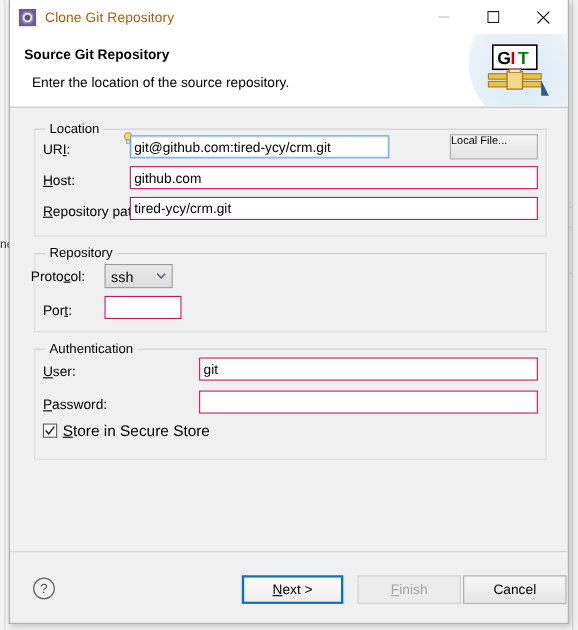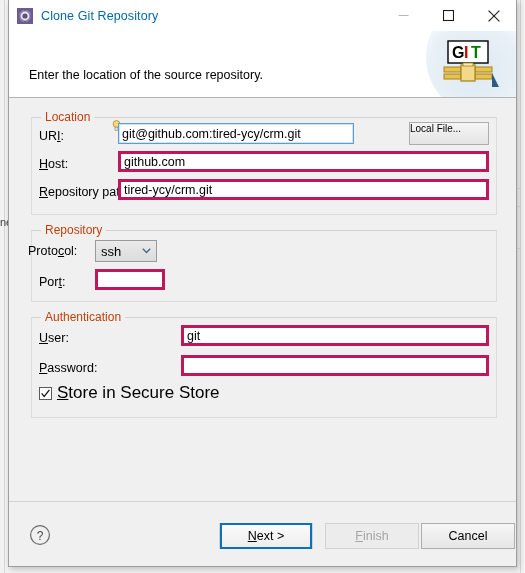--- a/index.html
+++ b/index.html
@@ -75,21 +75,21 @@
   #title-icon {
     width: 16px;
     height: 16px;
     margin-left: 8px;
     margin-right: 8px;
     flex: none;
     position: relative;
   }
   #title-text {
     font-size: 12.5px;
-    color: #0369a1;
+    color: #a16207;
     letter-spacing: 0.1px;
   }
   .wbtn {
     width: 45px;
     height: 31px;
     display: flex;
     align-items: center;
     justify-content: center;
     flex: none;
   }
@@ -157,36 +157,36 @@
     box-sizing: border-box;
     background: transparent;
   }
   .group-title {
     position: absolute;
     top: -8px;
     left: 9px;
     background: #f0f0f0;
     padding: 0 4px;
     font-size: 12px;
-    color: #c2410c;
+    color: #000000;
   }
 
   .row-label {
     position: absolute;
     font-size: 12.5px;
     color: #000;
     white-space: nowrap;
     text-align: right;
   }
   .mn { text-decoration: underline; }
 
   input.tf {
     position: absolute;
     box-sizing: border-box;
-    border: 3px solid #be185d;
+    border: 1px solid #be185d;
     background: #ffffff;
     font-family: "Liberation Sans", sans-serif;
     font-size: 12.5px;
     color: #000;
     padding: 0 3px;
     height: 21px;
     outline: none;
   }
   input.tf.focused {
     border: 1px solid #5a9fd4;
@@ -245,21 +245,21 @@
     width: 13px;
     height: 13px;
     border: 1px solid #5a5a5a;
     background: #fff;
     box-sizing: border-box;
     position: relative;
     flex: none;
     margin-right: 5px;
   }
   #store-box svg { position: absolute; left: 0; top: 0; }
-  #store-label { font-size: 17px; }
+  #store-label { font-size: 14px; }
 
   
   #footer {
     height: 64px;
     flex: none;
     background: #f0f0f0;
     border-top: 1px solid #d4d4d4;
     position: relative;
   }
   #help-icon {
@@ -347,20 +347,21 @@
         <svg width="12" height="12" viewBox="0 0 12 12">
           <line x1="0.6" y1="0.6" x2="11.4" y2="11.4" stroke="#1a1a1a" stroke-width="1.1"></line>
           <line x1="11.4" y1="0.6" x2="0.6" y2="11.4" stroke="#1a1a1a" stroke-width="1.1"></line>
         </svg>
       </div>
     </div>
   </div>
 
   <div id="header">
     <div id="header-glow"></div>
+    <div id="header-title">Source Git Repository</div>
     <div id="header-desc">Enter the location of the source repository.</div>
 
     <div id="git-logo">
       <svg width="62" height="52" viewBox="0 0 62 52">
 
         <rect x="10" y="2" width="40" height="22" fill="#ffffff" stroke="#000000" stroke-width="1.4"></rect>
         <text x="14" y="19" font-family="Liberation Sans, sans-serif" font-size="16" font-weight="bold" fill="#000000">G</text>
         <text x="26" y="19" font-family="Liberation Sans, sans-serif" font-size="16" font-weight="bold" fill="#cc0000">I</text>
         <text x="33" y="19" font-family="Liberation Sans, sans-serif" font-size="16" font-weight="bold" fill="#007a00">T</text>
 

